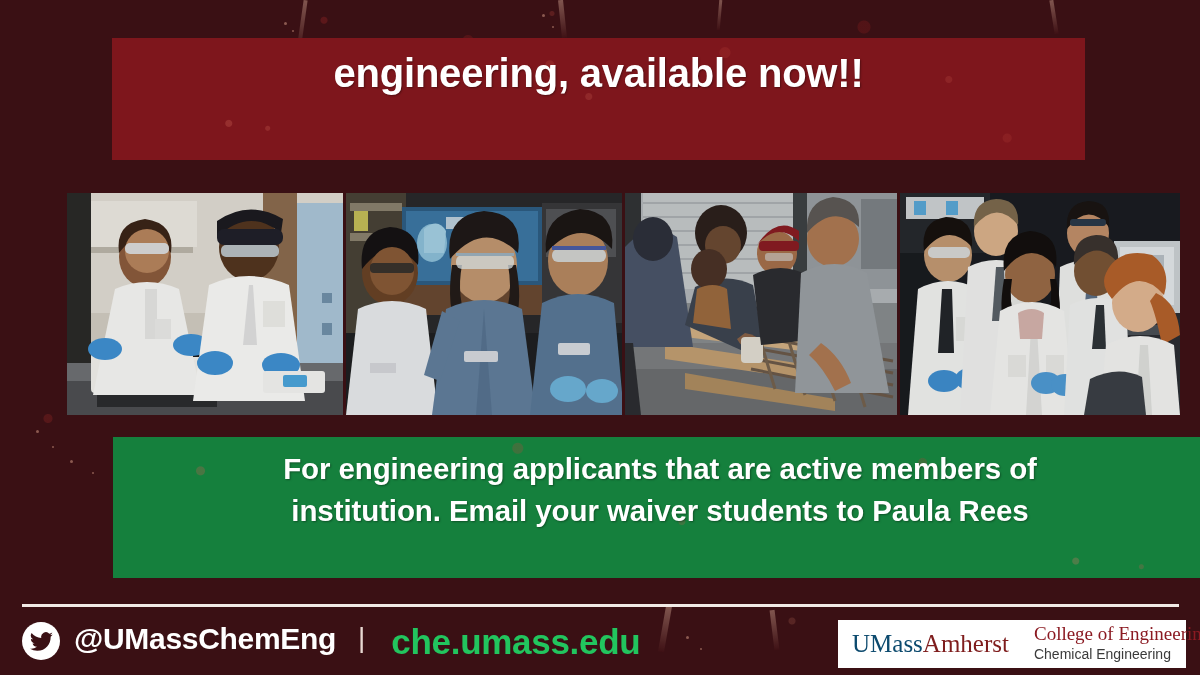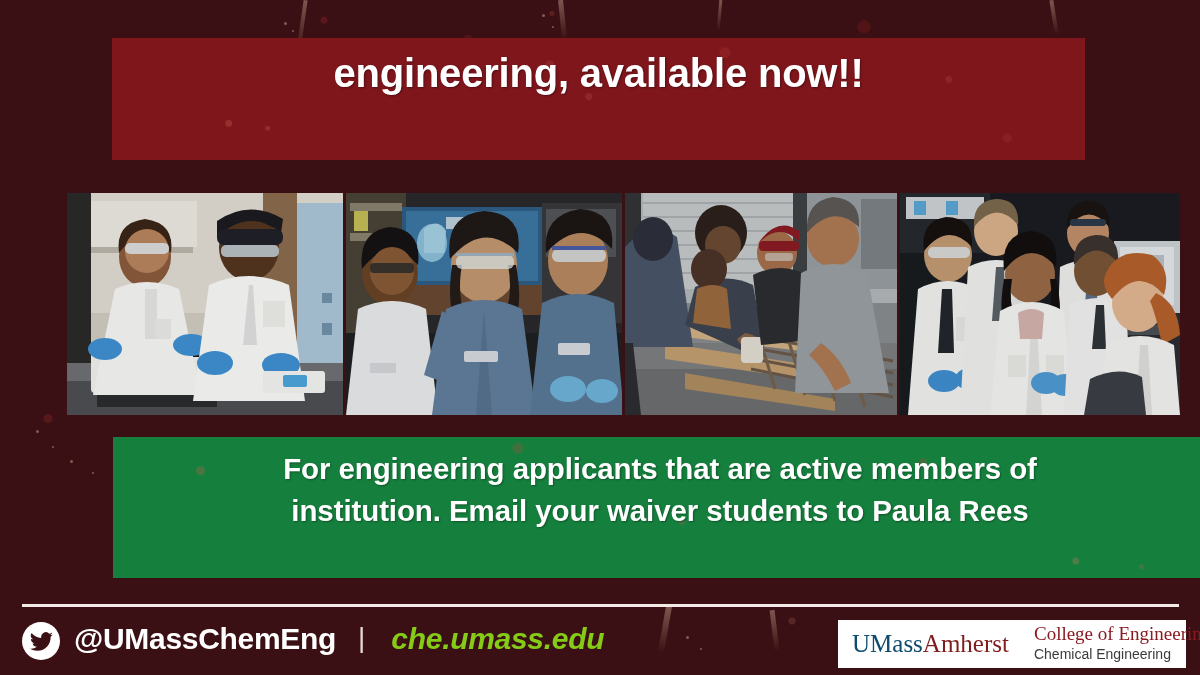--- a/index.html
+++ b/index.html
@@ -129,21 +129,21 @@
     display:flex; align-items:center; justify-content:center;
   }
   #twitter-badge svg { width:23px; height:23px; fill:#3a1014; }
   #twitter-handle {
     color:#ffffff; font-size:30px; font-weight:bold; letter-spacing:-0.3px;
   }
   #footer-separator {
     color:#e8d8d2; font-size:28px; font-weight:normal; padding:0 12px 0 8px;
   }
   #footer-url {
-    color:#84cc16; font-size:30px; font-weight:bold; letter-spacing:-0.3px;font-style:italic;
+    color:#22c55e; font-size:35px; font-weight:bold; letter-spacing:-0.3px;
   }
 
   
   #logo-lockup {
     position:absolute; left:838px; top:620px; width:348px; height:48px;
     background:#ffffff;
     display:flex; align-items:stretch;
   }
   #logo-umass {
     display:flex; align-items:center; justify-content:center;

